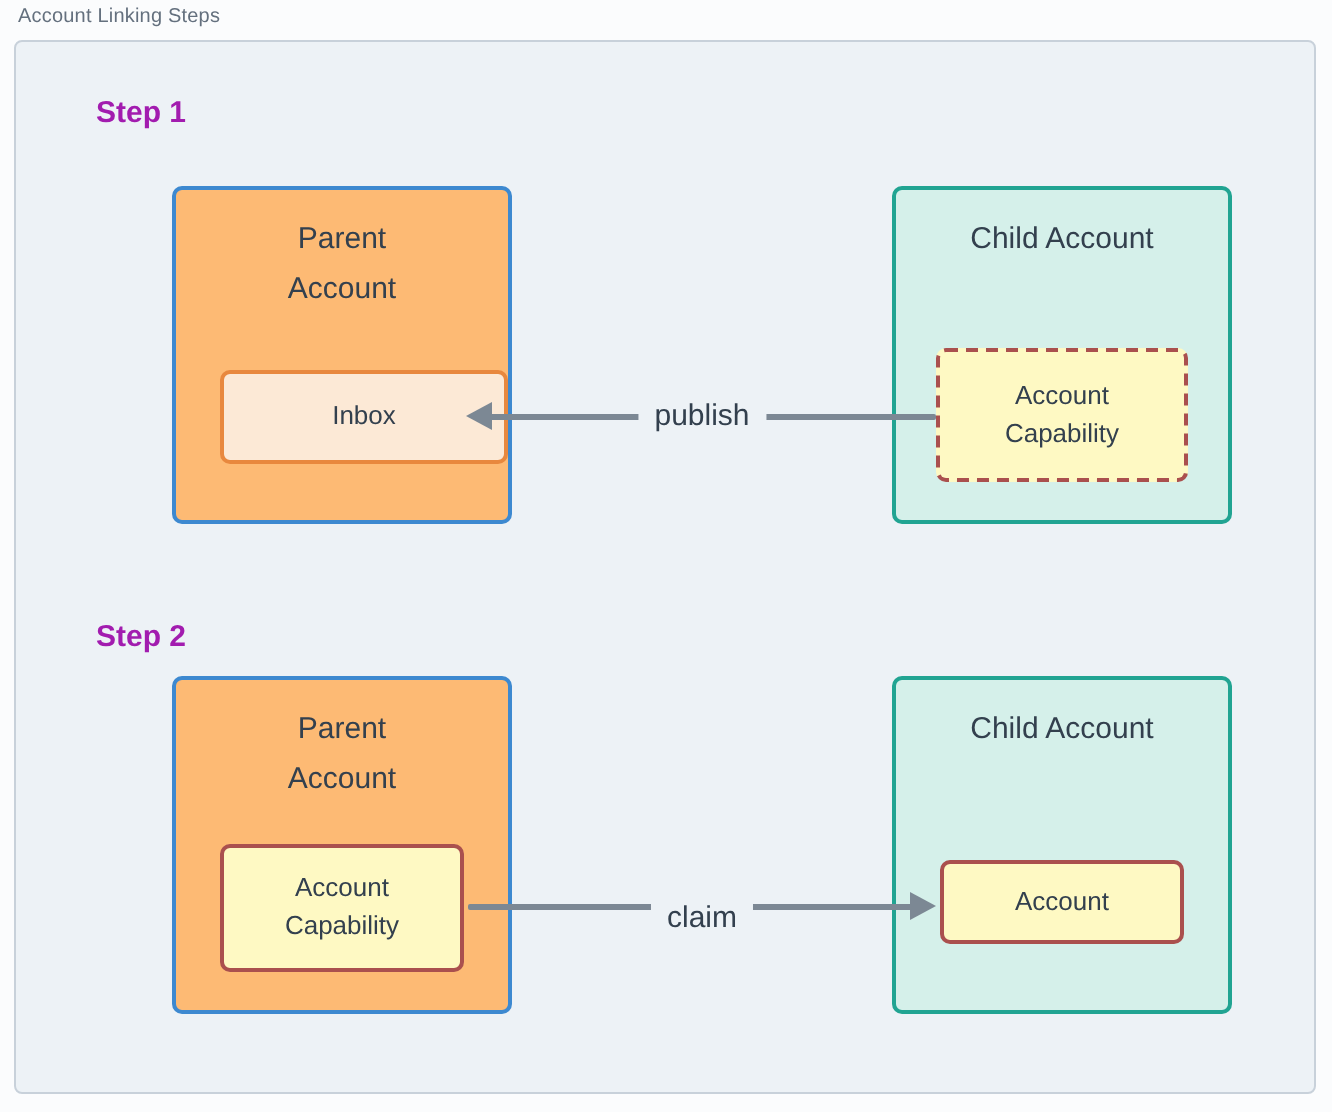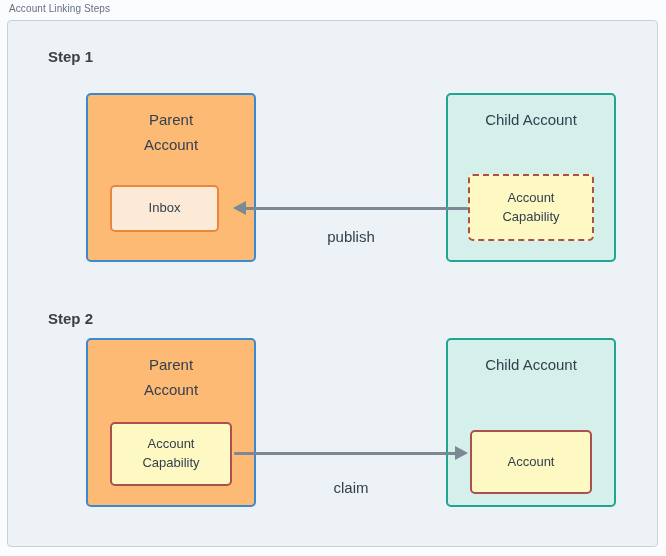--- a/index.html
+++ b/index.html
@@ -29,21 +29,21 @@
     width: 651px;
     height: 527px;
     background: #edf2f6;
     border: 1px solid #c8d1da;
     border-radius: 4px;
   }
   .step-label {
     position: absolute;
     font-size: 15px;
     font-weight: bold;
-    color: #404040;
+    color: #a21caf;
   }
   .node {
     position: absolute;
     border: 2px solid;
     border-radius: 5px;
   }
   .node-title {
     width: 92px;
     margin: 13px auto 0 auto;
     text-align: center;
@@ -85,39 +85,38 @@
   .arrow-head.left  { border-right: 13px solid #7c8894; }
   .arrow-head.right { border-left: 13px solid #7c8894; }
   .arrow-label {
     position: absolute;
     transform: translate(-50%, -50%);
     background: #edf2f6;
     padding: 1px 8px;
     font-size: 15px;
     color: #33404e;
     white-space: nowrap;
-    margin-top: 28px;
   }
 </style>
 </head>
 <body>
 
 <div class="canvas">
 
   <div class="diagram-title">Account Linking Steps</div>
 
   <div class="panel"></div>
 
   <div class="step-label" style="left:48px; top:48px;">Step 1</div>
 
   <div class="node blue" style="left:86px; top:93px; width:170px; height:169px;">
     <div class="node-title">Parent Account</div>
   </div>
 
-  <div class="subnode orange" style="left:110px; top:185px; width:109px; height:47px;">
+  <div class="subnode orange" style="left:110px; top:185px; width:144px; height:47px;">
     <span class="wrap">Inbox</span>
   </div>
 
   <div class="node teal" style="left:446px; top:93px; width:170px; height:169px;">
     <div class="node-title">Child Account</div>
   </div>
 
   <div class="subnode pink dashed" style="left:468px; top:174px; width:126px; height:67px;">
     <span class="wrap">Account Capability</span>
   </div>
@@ -133,21 +132,21 @@
   </div>
 
   <div class="subnode pink" style="left:110px; top:422px; width:122px; height:64px;">
     <span class="wrap">Account Capability</span>
   </div>
 
   <div class="node teal" style="left:446px; top:338px; width:170px; height:169px;">
     <div class="node-title">Child Account</div>
   </div>
 
-  <div class="subnode pink" style="left:470px; top:430px; width:122px; height:64px;">
+  <div class="subnode pink" style="left:470px; top:430px; width:122px; height:42px;">
     <span class="wrap">Account</span>
   </div>
 
   <div class="arrow-line" style="left:234px; top:452px; width:228px;"></div>
   <div class="arrow-head right" style="left:455px; top:446px;"></div>
   <div class="arrow-label" style="left:351px; top:459px;">claim</div>
 
 </div>
 
 </body></html>

